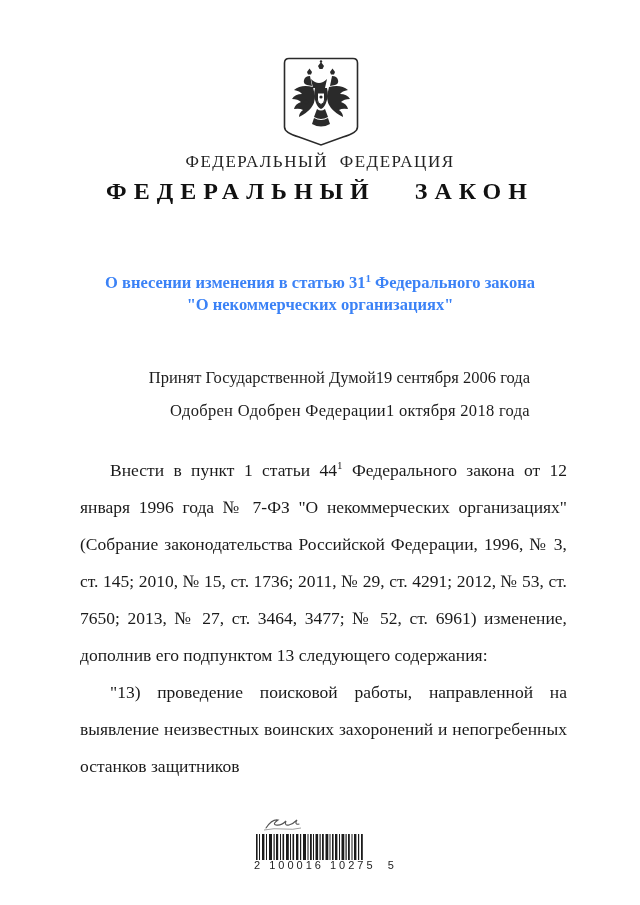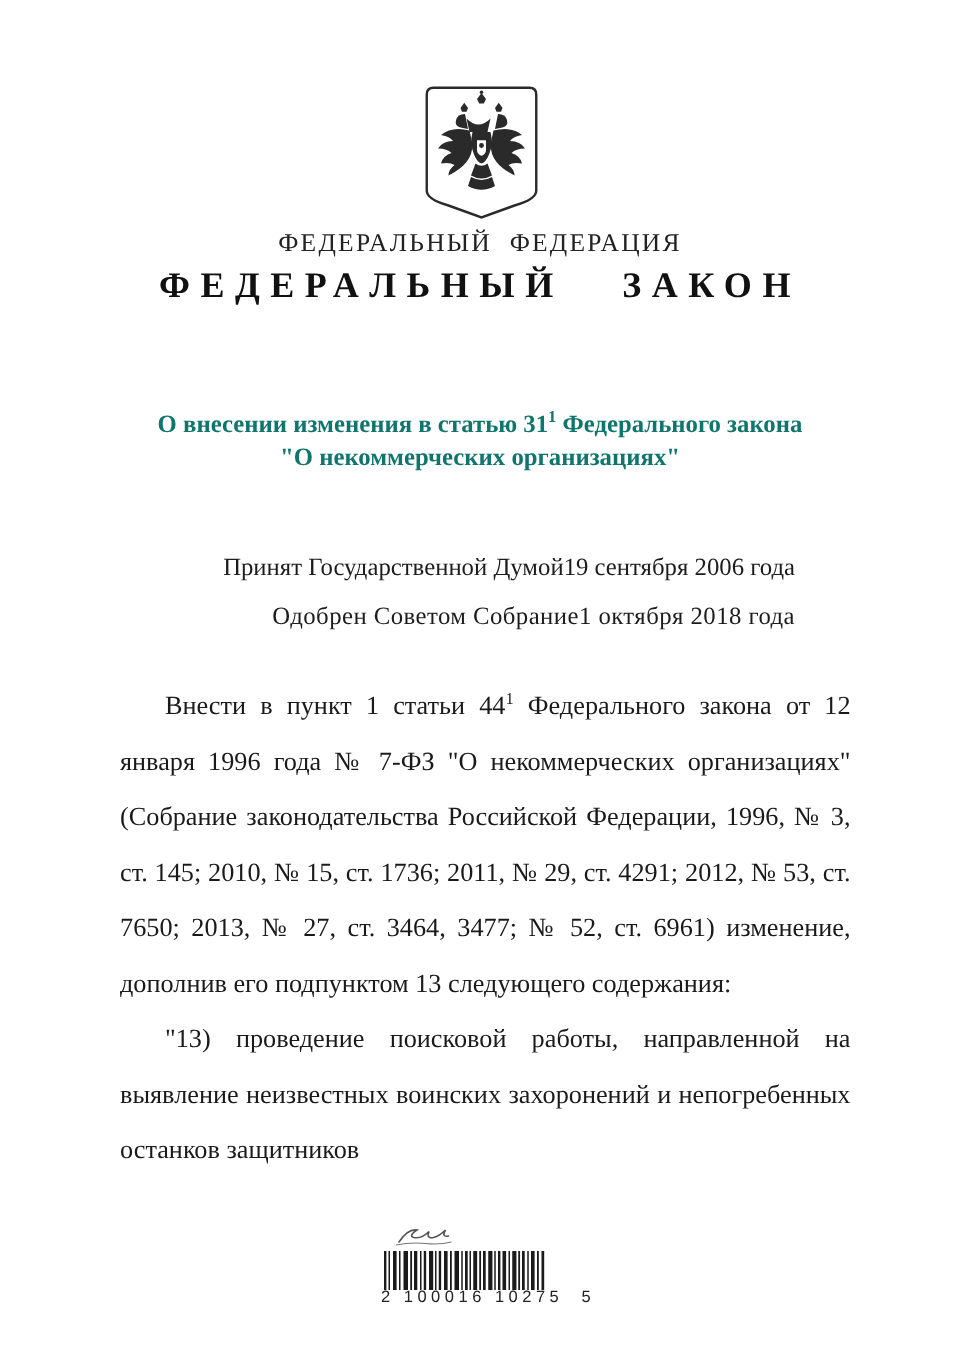--- a/index.html
+++ b/index.html
@@ -54,21 +54,21 @@
   
   .law-title {
     position: absolute;
     top: 272px;
     left: 70px;
     width: 500px;
     text-align: center;
     font-size: 16.5px;
     font-weight: bold;
     line-height: 22px;
-    color: #0f766e;
+    color: #3b82f6;
   }
   .law-title sup {
     font-size: 11px;
     line-height: 0;
   }
 
   
   .adoption {
     position: absolute;
     top: 368px;
@@ -185,21 +185,21 @@
     <span>О внесении изменения в статью 31</span><sup>1</sup><span> Федерального закона</span><br>
     <span>"О некоммерческих организациях"</span>
   </div>
 
   <div class="adoption">
     <div class="adoption-row">
       <span class="label">Принят Государственной Думой</span>
       <span class="date">19 сентября 2006 года</span>
     </div>
     <div class="adoption-row second">
-      <span class="label">Одобрен Советом Собрание</span>
+      <span class="label">Одобрен Одобрен Федерации</span>
       <span class="date">1 октября 2018 года</span>
     </div>
   </div>
 
   <div class="body-text">
     <p><span>Внести в пункт 1 статьи 44</span><sup>1</sup><span> Федерального закона от 12 января 1996 года № 7-ФЗ "О некоммерческих организациях" (Собрание законодательства Российской Федерации, 1996, № 3, ст. 145; 2010, № 15, ст. 1736; 2011, № 29, ст. 4291; 2012, № 53, ст. 7650; 2013, № 27, ст. 3464, 3477; № 52, ст. 6961) изменение, дополнив его подпунктом 13 следующего содержания:</span></p>
     <p>"13) проведение поисковой работы, направленной на выявление неизвестных воинских захоронений и непогребенных останков защитников</p>
   </div>
 
   <div class="barcode-block">

